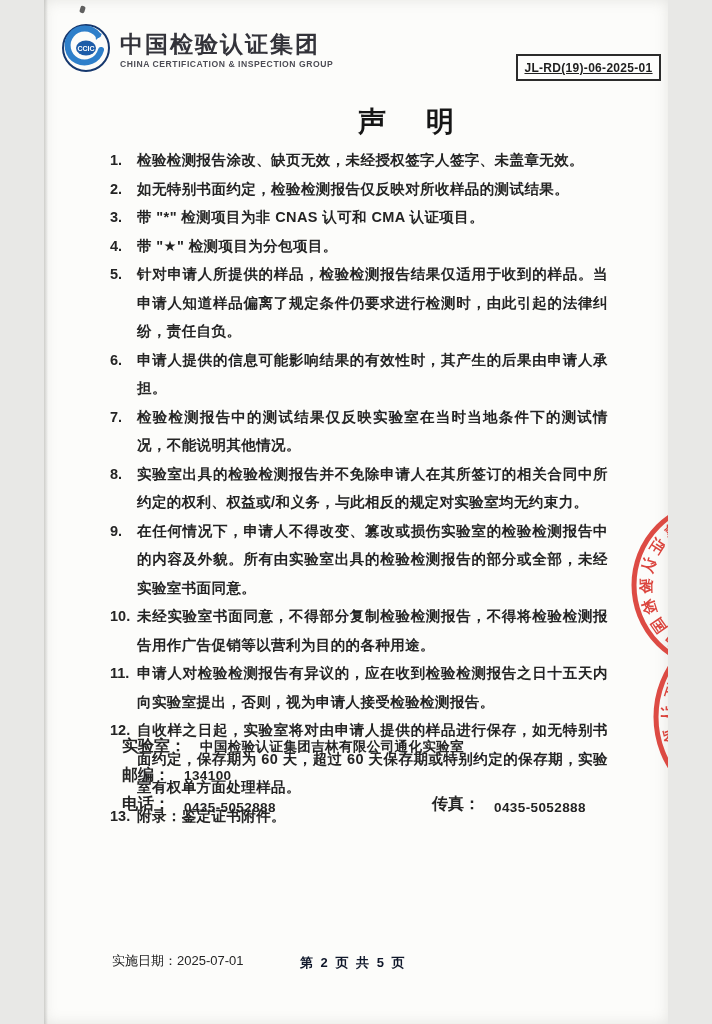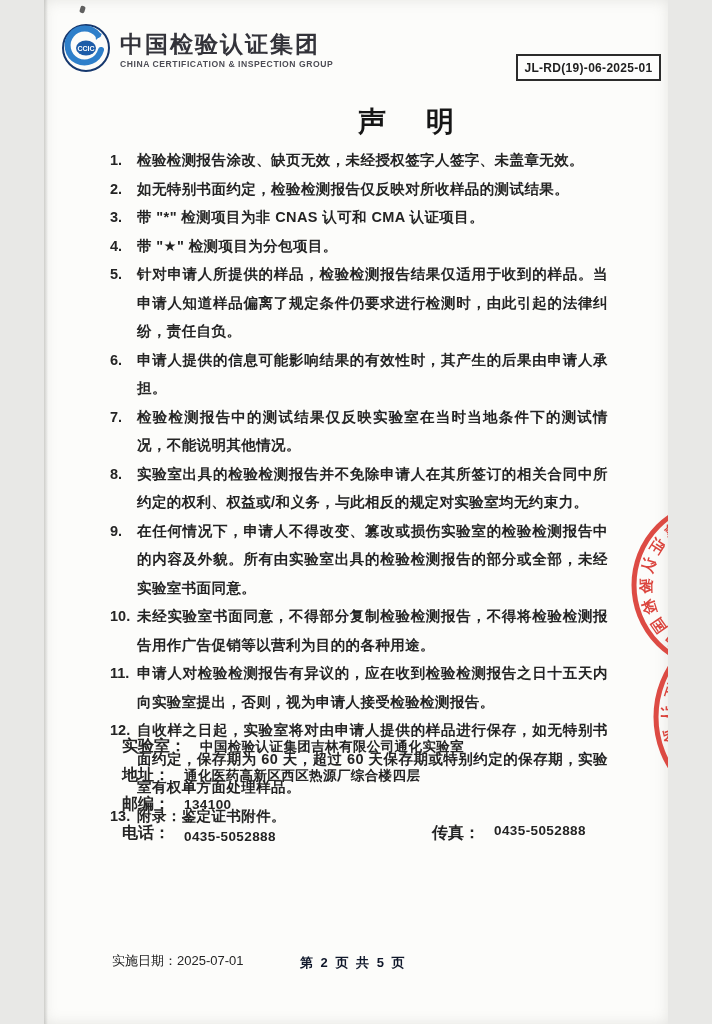--- a/index.html
+++ b/index.html
@@ -20,40 +20,40 @@
     font-size:23px;font-weight:bold;color:#33333a;letter-spacing:2px;line-height:26px;
   }
   .logo-text .en{
     font-size:8.6px;color:#4c4c54;letter-spacing:.55px;margin-top:2px;font-weight:bold;
   }
   .doc-number-box{
     position:absolute;top:54px;left:472px;width:141px;height:23px;
     border:2px solid #2b2b2b;display:flex;align-items:center;justify-content:center;
     background:#fdfdfc;
   }
-  .doc-number-box span{font-size:12px;font-weight:bold;color:#1e1e1e;letter-spacing:.3px;}
+  .doc-number-box span{font-size:12px;font-weight:bold;color:#1e1e1e;letter-spacing:.3px;text-decoration:underline;}
   
   .title{
     position:absolute;top:103px;left:0;width:670px;margin:0;
     text-align:center;font-size:28px;font-weight:bold;color:#161616;
     letter-spacing:6px;
     padding-left:30px;
   }
   
   .statements{position:absolute;top:146px;left:66px;right:60px;}
   .stmt{display:flex;font-size:14.5px;font-weight:bold;line-height:28.5px;color:#242424;}
   .stmt .num{flex:0 0 27px;letter-spacing:0;}
   .stmt .txt{flex:1;text-align:justify;letter-spacing:.4px;}
   
   .lab-info{position:absolute;top:732px;left:78px;right:56px;font-size:13.5px;font-weight:bold;color:#242424;}
   .lab-row{display:flex;height:29px;align-items:center;}
   .lab-row .lbl{flex:0 0 auto;margin-right:14px;font-size:16px;}
   .lab-row .val{letter-spacing:.4px;}
   .lab-row .cell{flex:0 0 310px;display:flex;align-items:flex-end;}
-  .lab-row .cell2{display:flex;align-items:flex-start;}
+  .lab-row .cell2{display:flex;align-items:flex-end;}
   .lab-row .cell .lbl,.lab-row .cell2 .lbl{margin-right:14px;}
   
   .footer-date{position:absolute;top:952px;left:68px;font-size:13px;font-weight:normal;color:#242424;}
   .footer-page{position:absolute;top:954px;left:256px;font-size:13px;font-weight:bold;color:#0f172a;letter-spacing:2px;}
   
   .seal-clip{position:absolute;top:495px;right:0;width:46px;height:310px;overflow:hidden;}
   .seal-clip svg{display:block;}
   
   .speck{position:absolute;top:6px;left:36px;width:5px;height:7px;background:#3a3a3a;border-radius:2px;transform:rotate(18deg);opacity:.8;}
   .edge-shade{position:absolute;top:0;left:0;width:4px;height:100%;background:linear-gradient(to right,rgba(100,100,95,.25),rgba(0,0,0,0));}
@@ -142,24 +142,20 @@
         <span class="txt">附录：鉴定证书附件。</span>
       </div>
     </div>
 
   <div class="lab-info">
     <div class="lab-row">
       <span class="lbl">实验室：</span>
       <span class="val">中国检验认证集团吉林有限公司通化实验室</span>
     </div>
     <div class="lab-row">
-      <span class="lbl">地址：</span>
-      <span class="val">通化医药高新区西区热源厂综合楼四层</span>
-    </div>
-    <div class="lab-row">
       <span class="lbl">邮编：</span>
       <span class="val">134100</span>
     </div>
     <div class="lab-row">
       <span class="cell">
         <span class="lbl">电话：</span>
         <span class="val">0435-5052888</span>
       </span>
       <span class="cell2">
         <span class="lbl">传真：</span>

